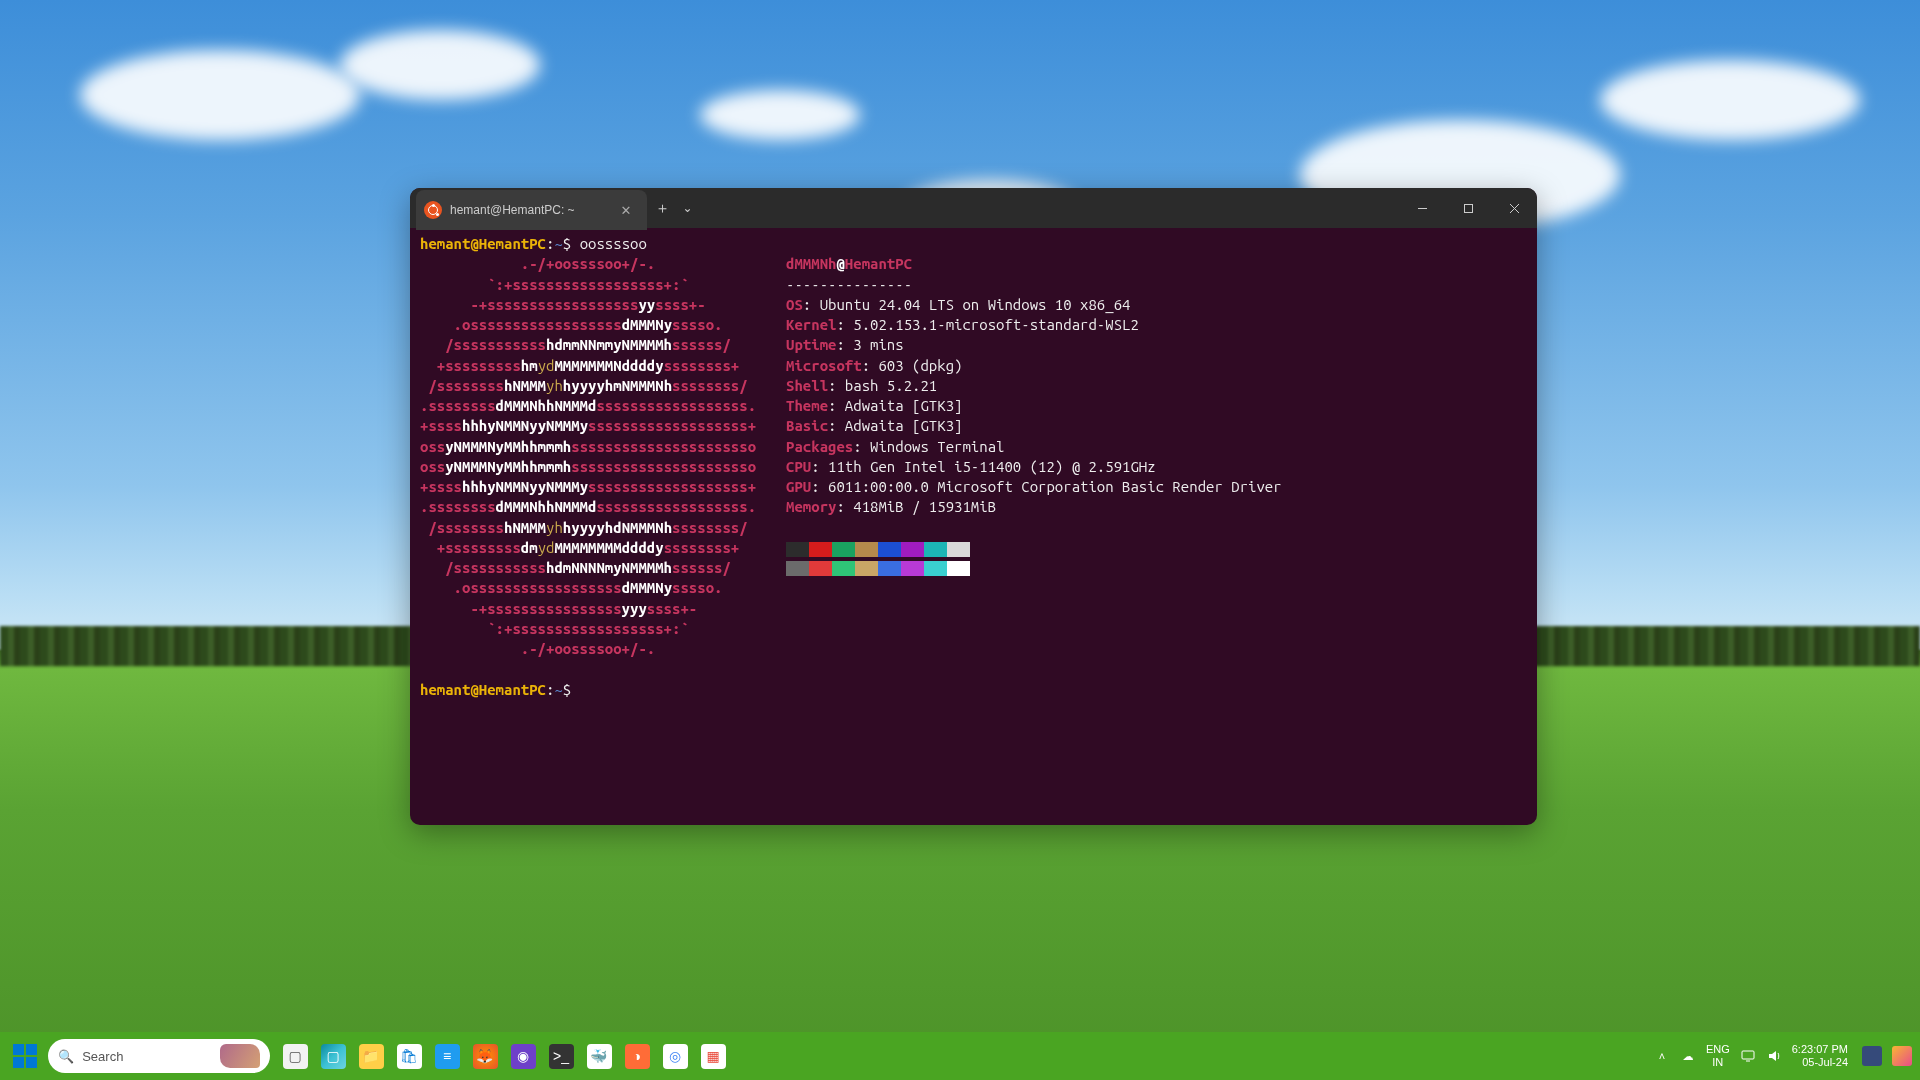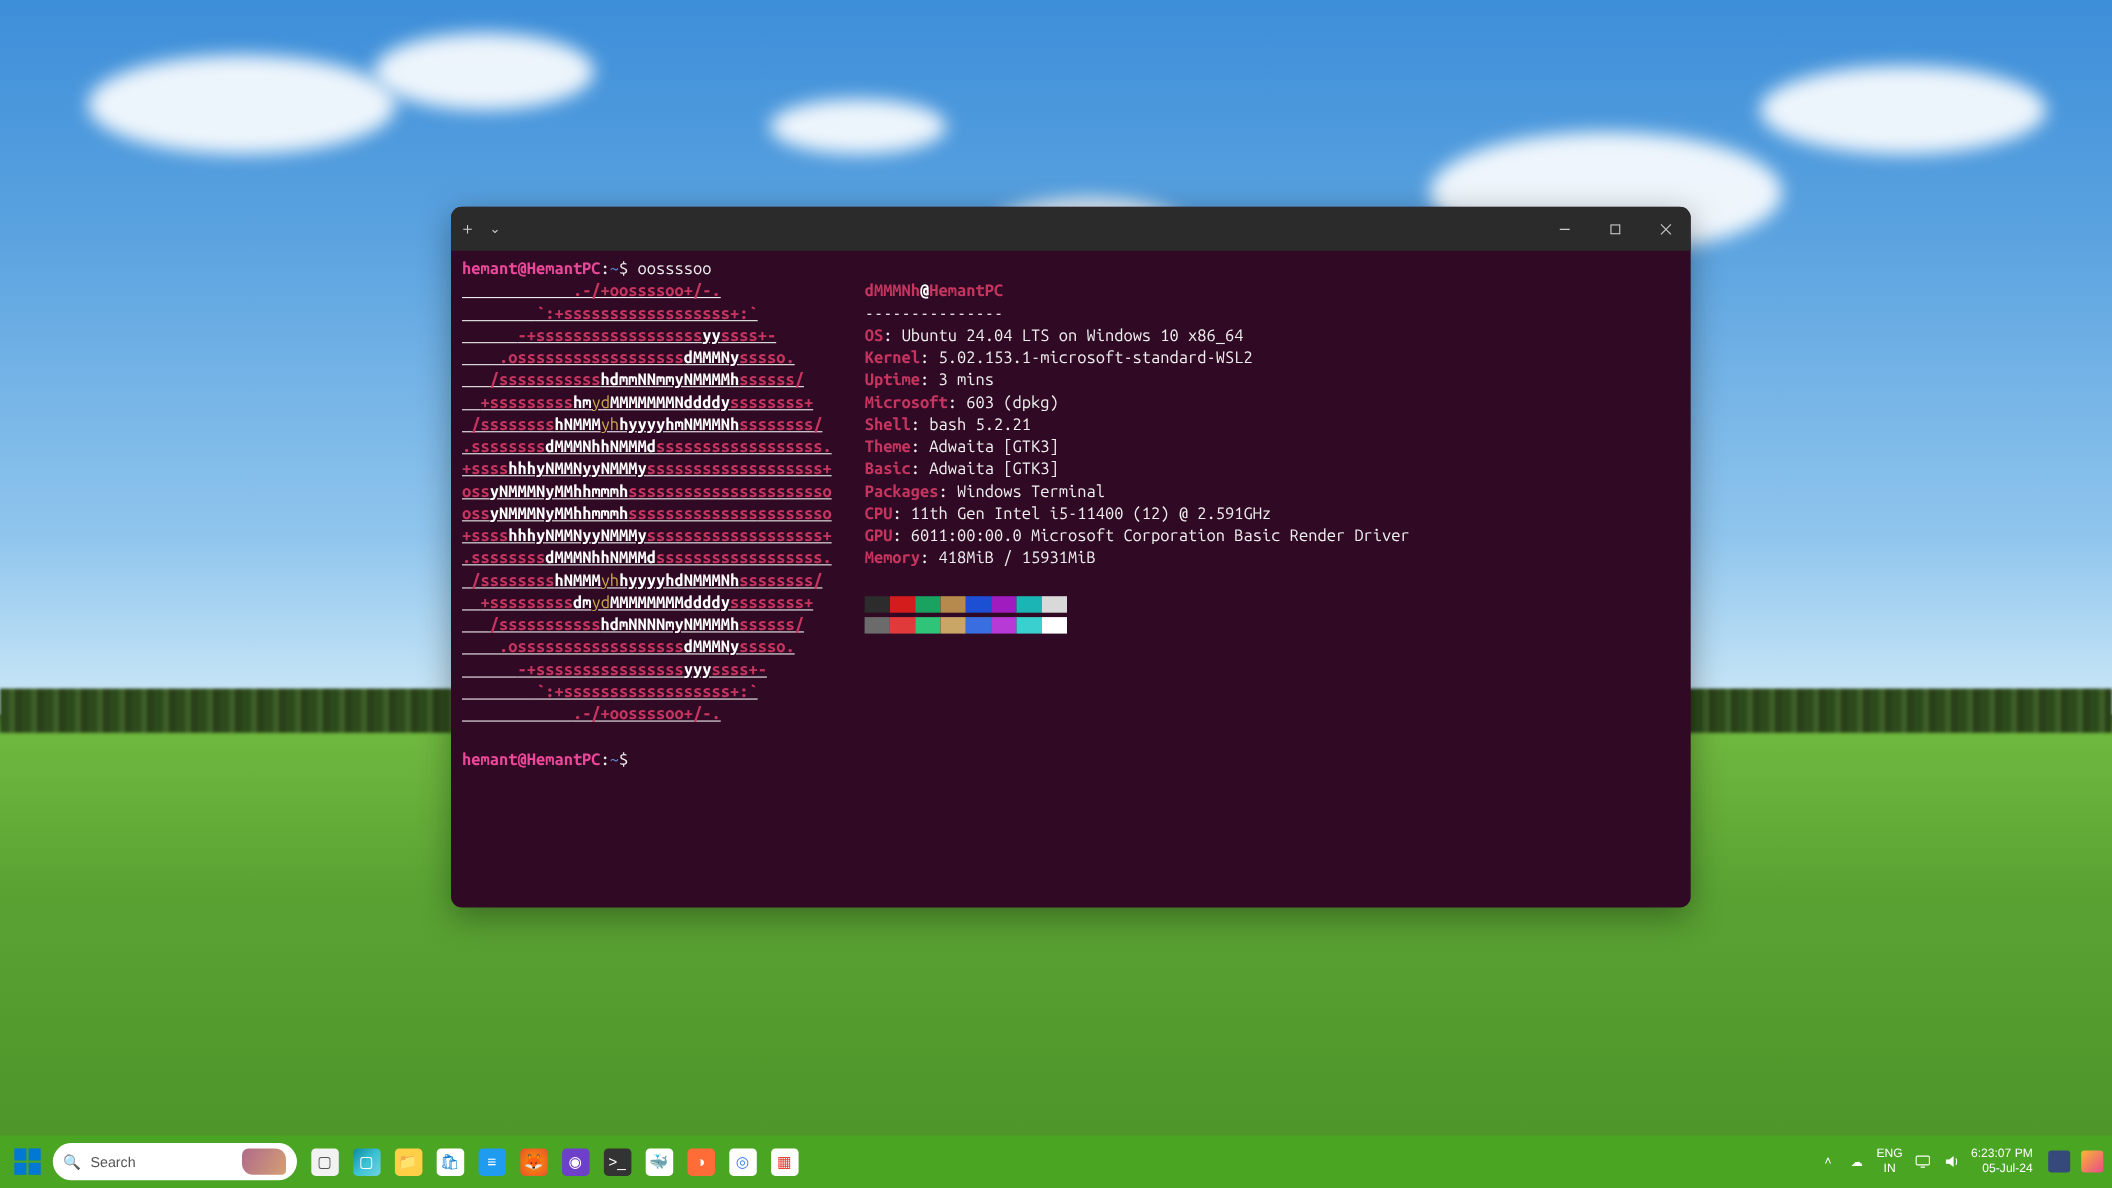--- a/index.html
+++ b/index.html
@@ -35,30 +35,30 @@
 .tab-icon-inner::before { top:-2px; left:3px; }
 .tab-icon-inner::after { bottom:-2px; right:-2px; }
 .tab-close { margin-left: 40px; font-size: 13px; color: #aaa; cursor: pointer; padding: 2px 6px; }
 .newtab { width: 30px; text-align: center; font-size: 15px; color: #ccc; cursor: pointer; }
 .tabmenu { width: 20px; text-align: center; font-size: 12px; color: #ccc; cursor: pointer; }
 .win-controls { margin-left: auto; display: flex; }
 .wc { width: 46px; height: 40px; display: flex; align-items: center; justify-content: center; color: #ccc; cursor: pointer; font-size: 13px; }
 .wc svg { width: 11px; height: 11px; }
 
 .term { flex: 1; padding: 6px 10px; font-family: 'Ubuntu Mono','Consolas',monospace; font-size: 15px; line-height: 1.35; color: #eee; white-space: pre; overflow: hidden; }
-.gb { color: #ec4899; font-weight: bold; }
+.gb { color: #eab308; font-weight: bold; }
 .bl { color: #5c8dd6; }
 .w { color: #fff; font-weight: bold; }
 .rb { color: #c6355f; font-weight: bold; }
 .y { color: #c9a84c; }
 .info .label { color: #c6355f; font-weight: bold; }
 .swatches { display: flex; margin-top: 4px; }
 .sw { width: 23px; height: 15px; }
 .neo { display: flex; gap: 30px; }
-.neo-left { min-width: 310px; text-decoration: underline; }
+.neo-left { min-width: 310px; }
 
 
 .taskbar { position: absolute; bottom: 0; left: 0; right: 0; height: 48px; background: #4aa522; display: flex; align-items: center; padding: 0 8px; }
 .start { width: 34px; height: 34px; display:flex; align-items:center; justify-content:center; cursor:pointer; }
 .start-grid { display:grid; grid-template-columns: 11px 11px; grid-template-rows: 11px 11px; gap: 2px; }
 .start-grid div { background:#0078d4; }
 .search { height: 34px; width: 222px; background: #fff; border-radius: 17px; display:flex; align-items:center; margin-left: 6px; padding: 0 10px; color:#555; font-size: 13px; gap:8px; }
 .search .dino { margin-left:auto; width: 40px; height: 24px; background: linear-gradient(120deg,#b06a8a,#d4a074); border-radius: 6px 10px 4px 10px; }
 .tb-icons { display:flex; align-items:center; gap: 4px; margin-left: 8px; }
 .tbi { width: 34px; height: 34px; display:flex; align-items:center; justify-content:center; cursor:pointer; border-radius:4px; }
@@ -75,20 +75,27 @@
 <div class="cloud c1"></div>
 <div class="cloud c2"></div>
 <div class="cloud c3"></div>
 <div class="cloud c4"></div>
 <div class="cloud c5"></div>
 <div class="cloud c6"></div>
 <div class="trees"></div>
 
 <div class="window">
   <div class="titlebar">
+    <div class="tab">
+      <div class="tab-icon">
+          <div class="tab-icon-inner"></div>
+        </div>
+      <span>hemant@HemantPC: ~</span>
+      <span class="tab-close">✕</span>
+    </div>
     <div class="newtab">＋</div>
     <div class="tabmenu">⌄</div>
     <div class="win-controls">
       <div class="wc">
           <svg viewBox="0 0 11 11">
             <line x1="1" y1="5.5" x2="10" y2="5.5" stroke="#ccc" stroke-width="1"></line>
           </svg>
         </div>
       <div class="wc">
           <svg viewBox="0 0 11 11">

